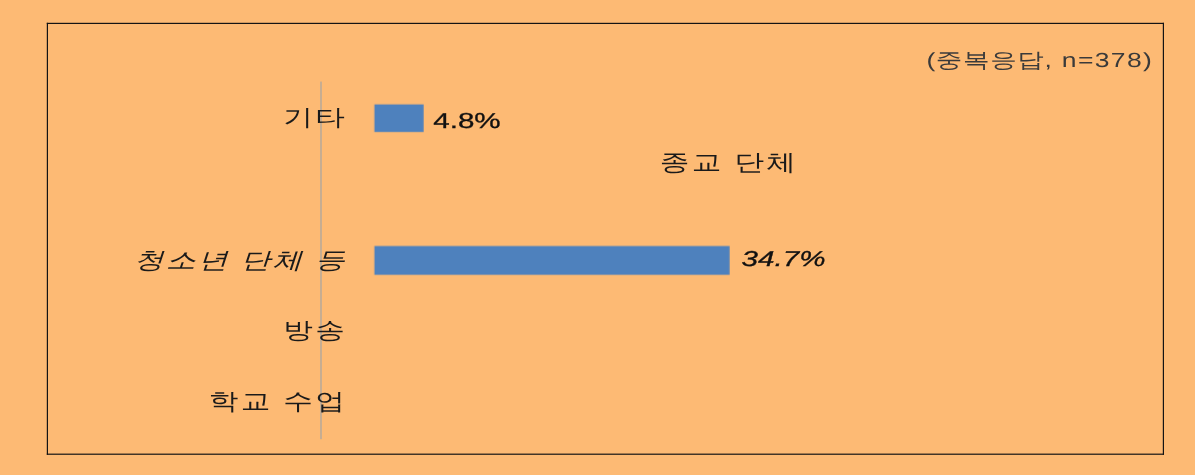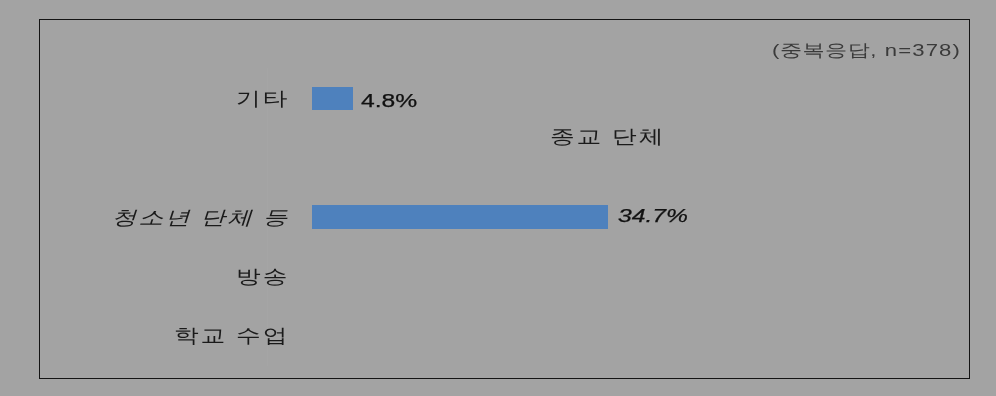--- a/index.html
+++ b/index.html
@@ -34,21 +34,21 @@
        transform:scaleX(1.30) translateZ(0);transform-origin:right center;}
   .barwrap{position:relative;flex:1 1 auto;height:100%;}
   .bar{position:absolute;left:23.2px;}
   .val{-webkit-font-smoothing:antialiased;position:absolute;font-size:18px;font-weight:400;
        color:#111111;-webkit-text-stroke:0.25px #111111;white-space:nowrap;line-height:13px;
        transform:scaleX(1.37) translateZ(0);transform-origin:left top;}
 </style>
 </head>
 <body>
 
-<div id="stage" style="background: #a3a3a3;">
+<div id="stage" style="background: #fdba74;">
 
   <div id="frame">
     <i class="edge top" style="background: rgb(20, 20, 20);"></i>
     <i class="edge bottom" style="background: rgb(20, 20, 20);"></i>
     <i class="edge left" style="background: rgb(20, 20, 20);"></i>
     <i class="edge right" style="background: rgb(20, 20, 20);"></i>
   </div>
 
   <div id="note" style="color: rgb(58, 58, 58);"><span class="kr">(중복응답</span><span class="en">, n=378)</span></div>
 

